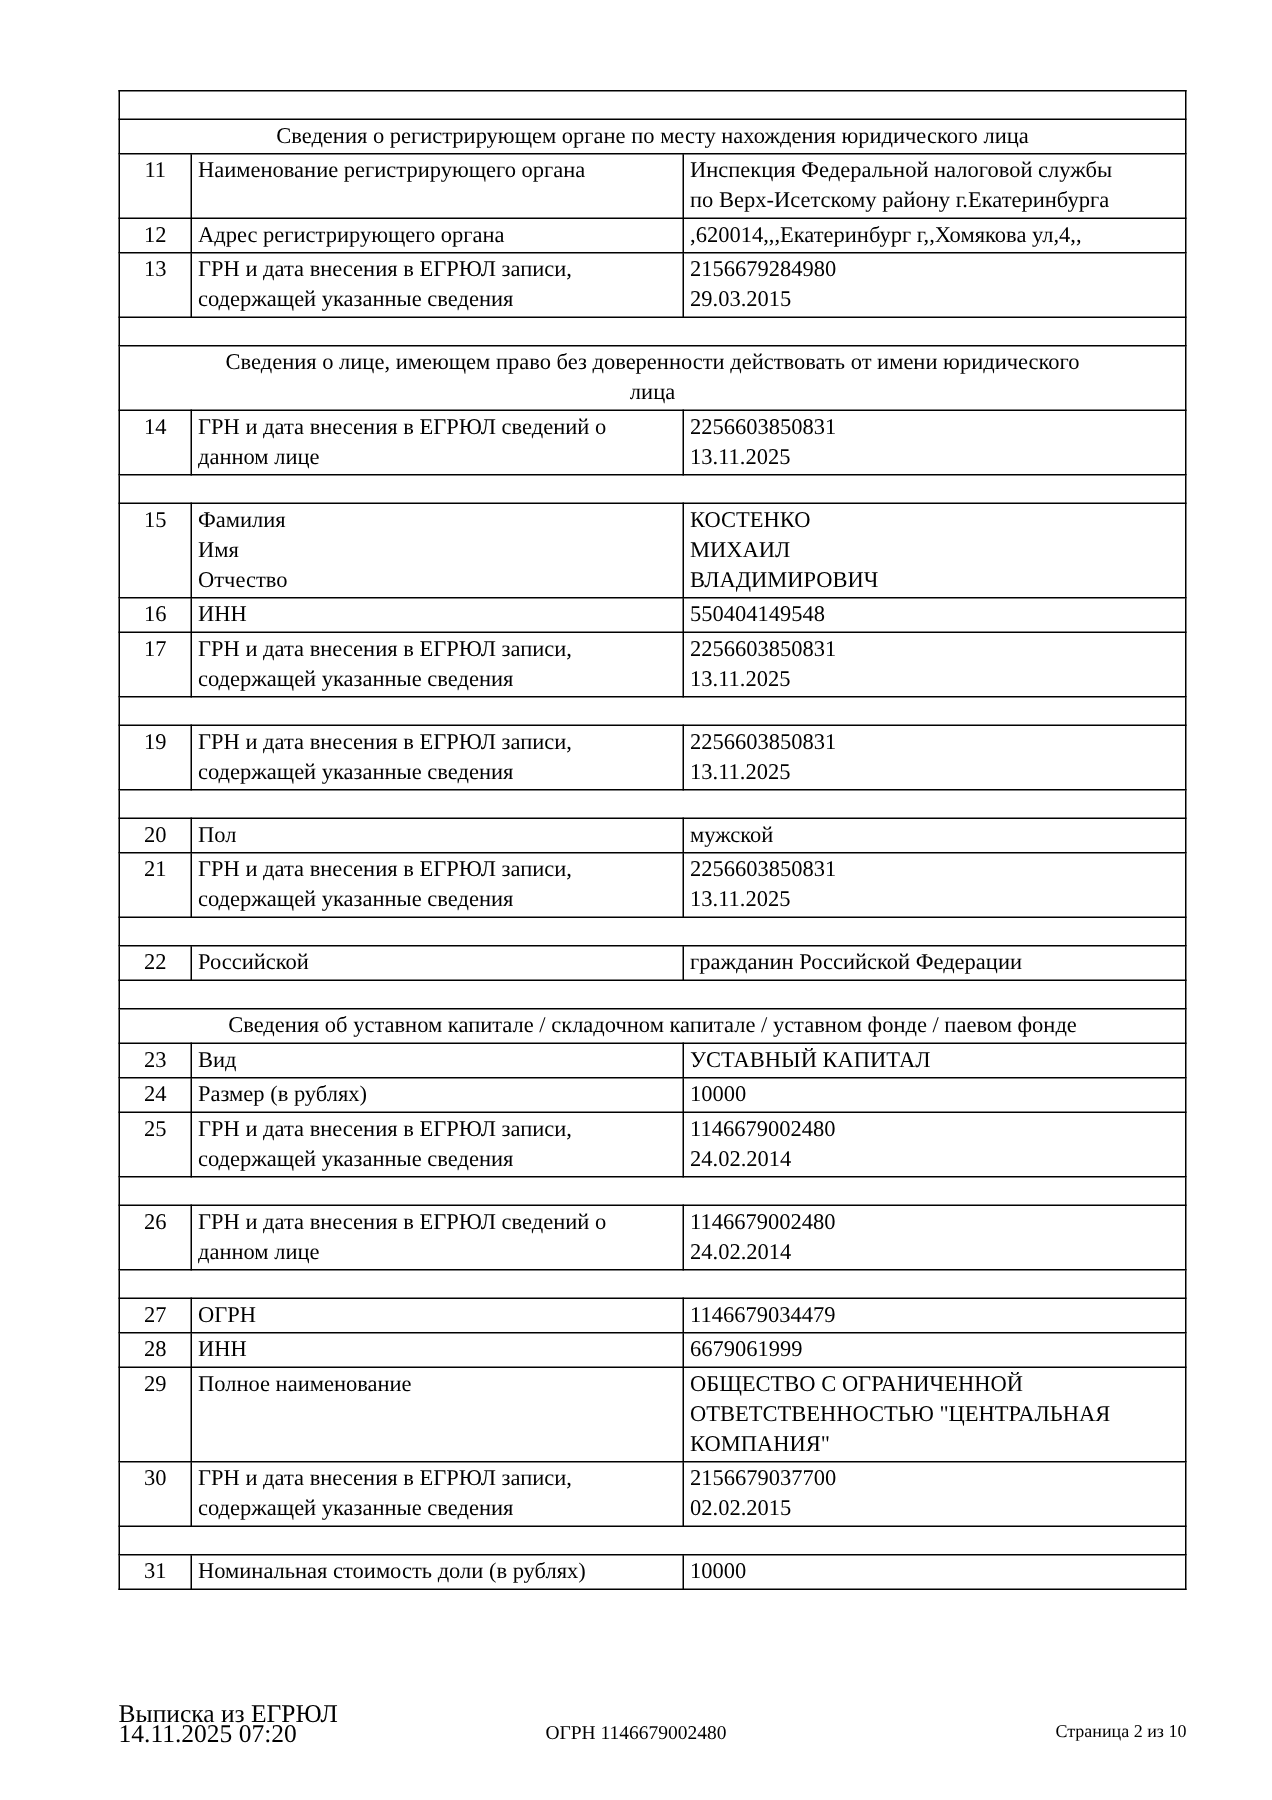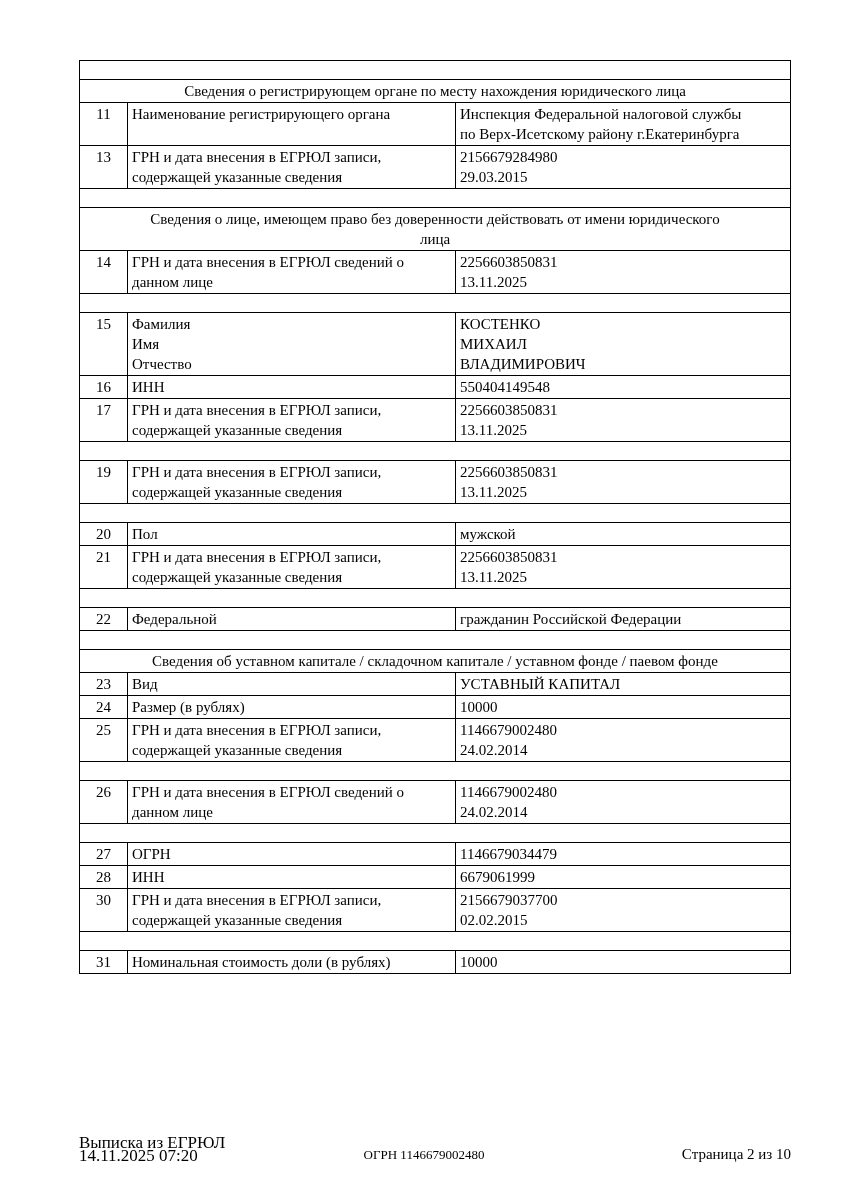--- a/index.html
+++ b/index.html
@@ -64,21 +64,21 @@
     top: 1148px;
     width: 848px;
     text-align: center;
     font-size: 13px;
     line-height: 13px;
   }
   .footer-right {
     position: absolute;
     right: 57px;
     top: 1148px;
-    font-size: 15px;
+    font-size: 12px;
     line-height: 13px;
   }
 </style>
 </head>
 <body>
 
 <div class="page">
 
   <table class="egrul-table">
     <colgroup>
@@ -99,20 +99,29 @@
           <td class="num">11</td>
           <td>
             <div>Наименование регистрирующего органа</div>
           </td>
           <td>
             <div>Инспекция Федеральной налоговой службы</div>
             <div>по Верх-Исетскому району г.Екатеринбурга</div>
           </td>
         </tr>
         <tr class="data">
+          <td class="num">12</td>
+          <td>
+            <div>Адрес регистрирующего органа</div>
+          </td>
+          <td>
+            <div>,620014,,,Екатеринбург г,,Хомякова ул,4,,</div>
+          </td>
+        </tr>
+        <tr class="data">
           <td class="num">13</td>
           <td>
             <div>ГРН и дата внесения в ЕГРЮЛ записи,</div>
             <div>содержащей указанные сведения</div>
           </td>
           <td>
             <div>2156679284980</div>
             <div>29.03.2015</div>
           </td>
         </tr>
@@ -208,21 +217,21 @@
             <div>2256603850831</div>
             <div>13.11.2025</div>
           </td>
         </tr>
         <tr class="blank">
           <td colspan="3"></td>
         </tr>
         <tr class="data">
           <td class="num">22</td>
           <td>
-            <div>Федеральной</div>
+            <div>Российской</div>
           </td>
           <td>
             <div>гражданин Российской Федерации</div>
           </td>
         </tr>
         <tr class="blank">
           <td colspan="3"></td>
         </tr>
         <tr class="section">
           <td colspan="3">
@@ -284,20 +293,31 @@
             <div>1146679034479</div>
           </td>
         </tr>
         <tr class="data">
           <td class="num">28</td>
           <td>
             <div>ИНН</div>
           </td>
           <td>
             <div>6679061999</div>
+          </td>
+        </tr>
+        <tr class="data">
+          <td class="num">29</td>
+          <td>
+            <div>Полное наименование</div>
+          </td>
+          <td>
+            <div>ОБЩЕСТВО С ОГРАНИЧЕННОЙ</div>
+            <div>ОТВЕТСТВЕННОСТЬЮ "ЦЕНТРАЛЬНАЯ</div>
+            <div>КОМПАНИЯ"</div>
           </td>
         </tr>
         <tr class="data">
           <td class="num">30</td>
           <td>
             <div>ГРН и дата внесения в ЕГРЮЛ записи,</div>
             <div>содержащей указанные сведения</div>
           </td>
           <td>
             <div>2156679037700</div>

